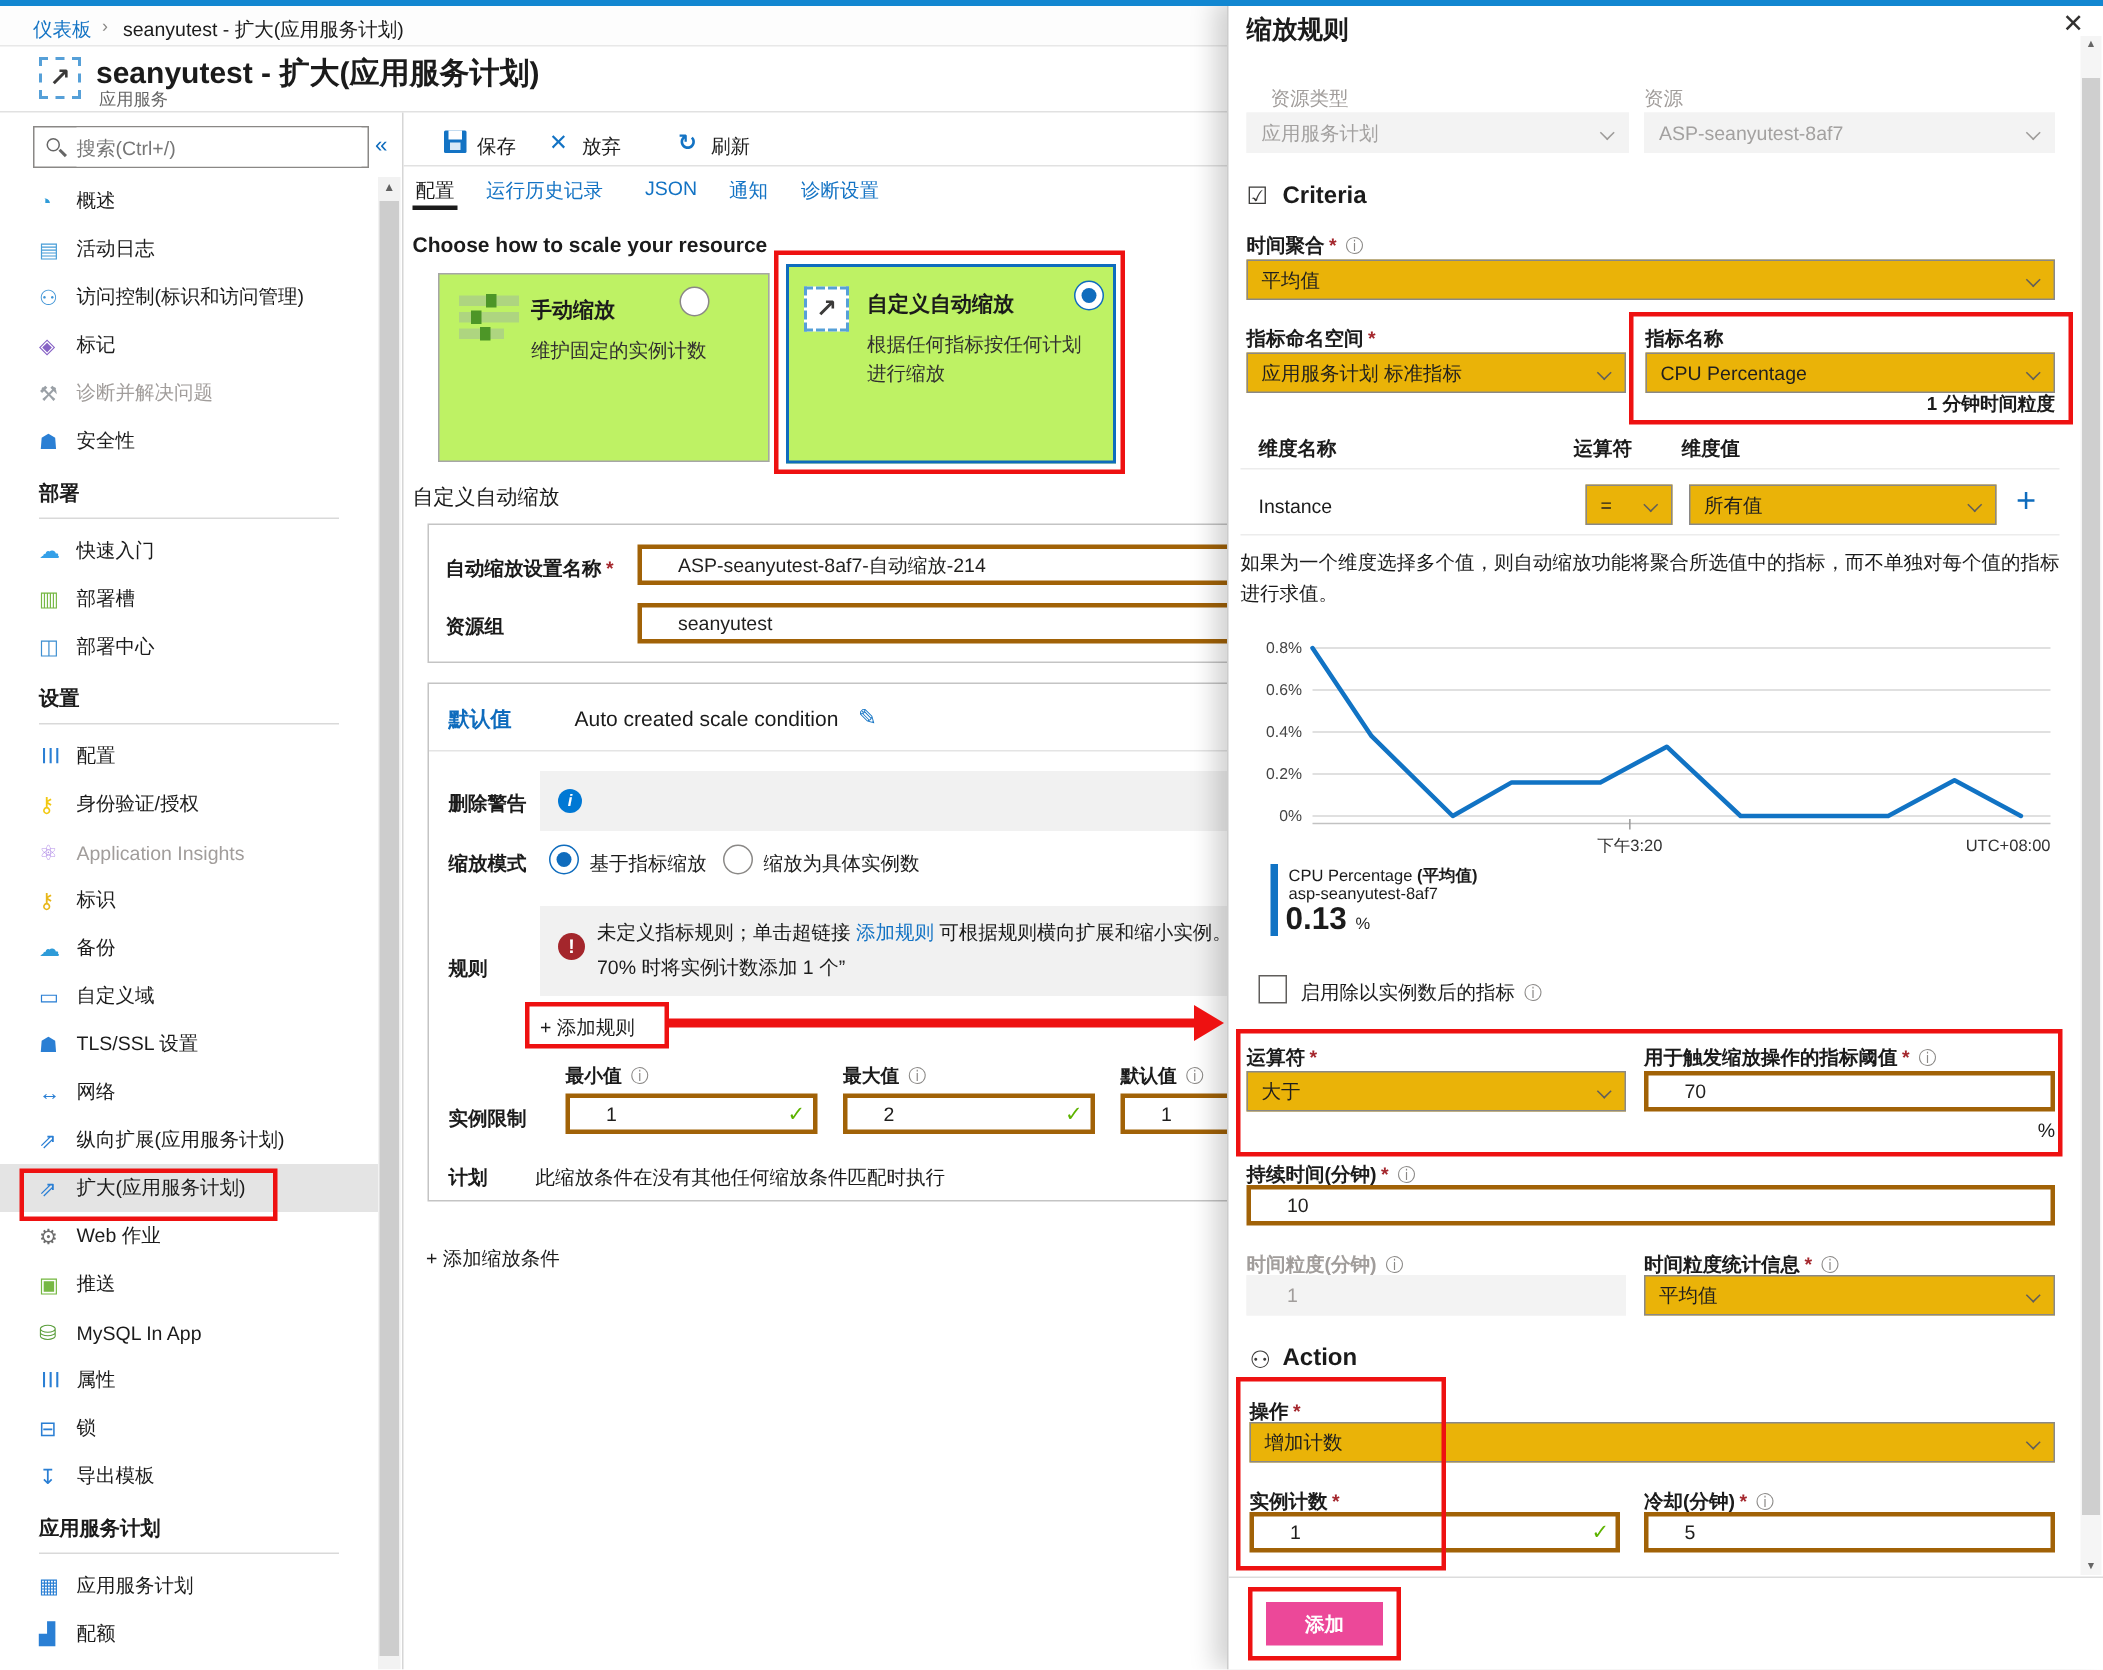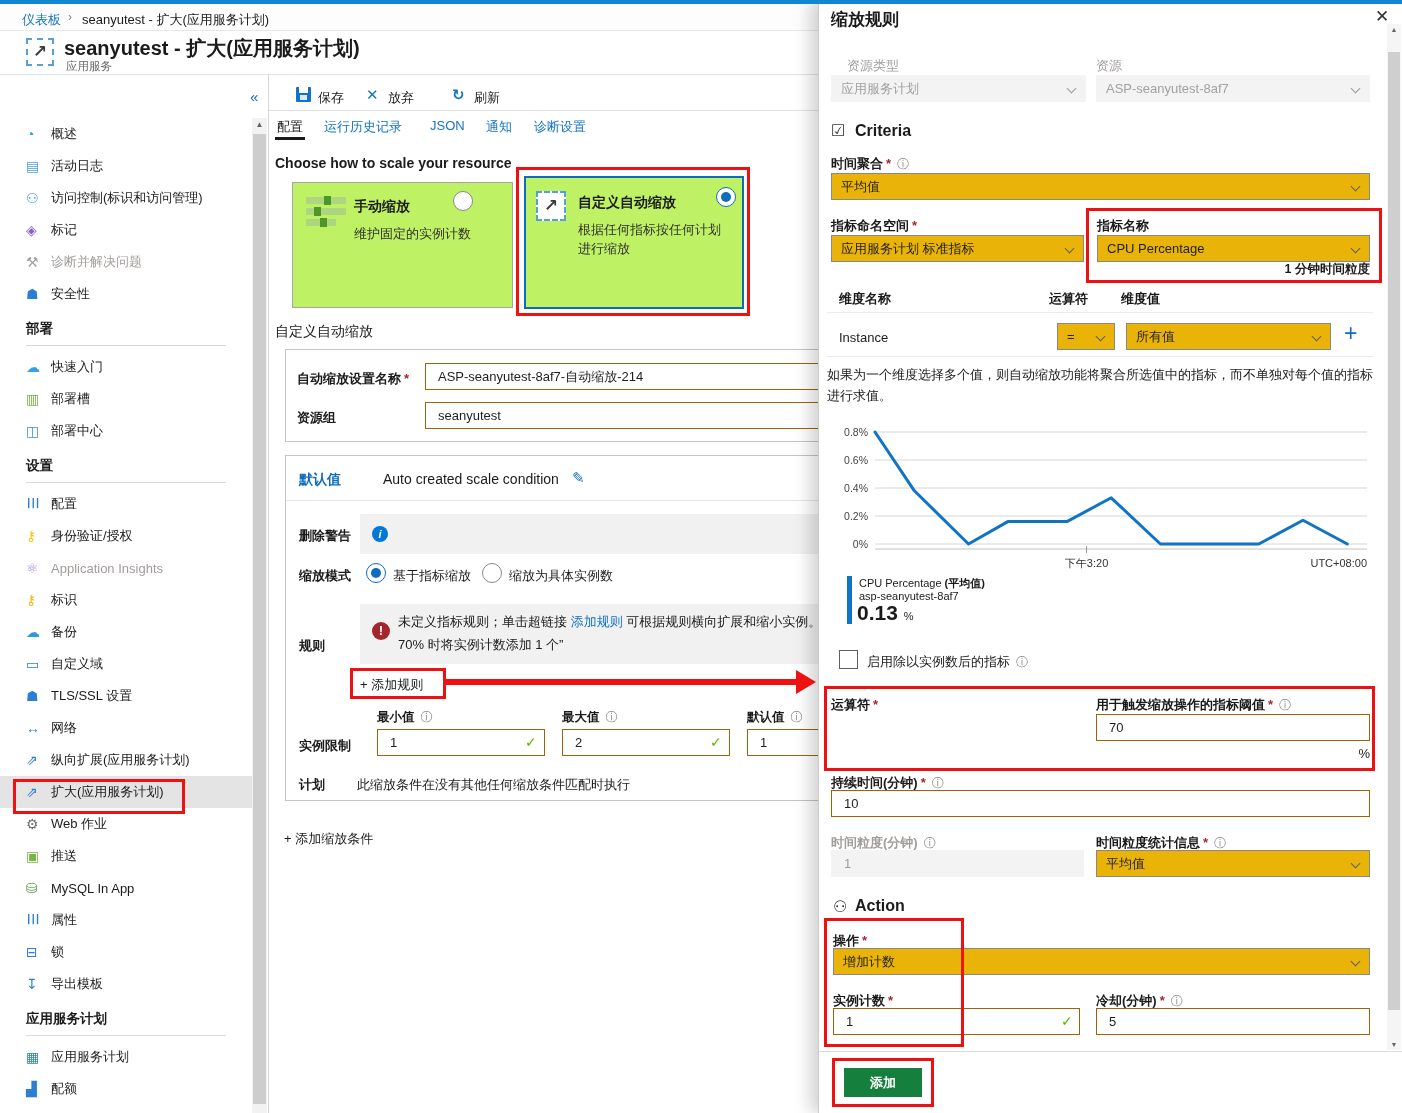--- a/index.html
+++ b/index.html
@@ -58,21 +58,21 @@
   .tab.active { color:#1b1b1b; }
   .tab.blue { color:#1373c4; }
   #tabUnderline { left:275px; top:137px; width:30px; height:3px; background:#1b1b1b; }
 
   
   .lbl { position:absolute; font-size:13px; font-weight:bold; color:#1b1b1b; white-space:nowrap; }
   .lbl.gray { color:#a19d9b; }
   .star::after { content:"*"; color:#a4262c; margin-left:3px; font-weight:bold; }
   .ico-i { display:inline-block; margin-left:6px; color:#8a8886; font-size:12px; font-weight:normal; }
   .ico-i::after { content:"ⓘ"; }
-  .inp { position:absolute; height:27px; border:1px solid #a16207; background:#fff; font-size:13px; font-family:inherit; color:#201f1e; padding:0 12px; outline:none; }
+  .inp { position:absolute; height:27px; border:3px solid #a16207; background:#fff; font-size:13px; font-family:inherit; color:#201f1e; padding:0 24px; outline:none; }
   .inp.dis { background:#f3f3f3; border-color:#f3f3f3; color:#a19d9b; }
   .dd { position:absolute; height:27px; border:1px solid #8a8886; background:#eab308; font-size:13px; color:#201f1e; line-height:25px; padding:0 24px 0 9px; cursor:pointer; white-space:nowrap; overflow:hidden; }
   .dd.dis { background:#f3f3f3; border-color:#f3f3f3; color:#a3a1a0; cursor:default; }
   .chev { position:absolute; right:10px; top:9px; width:7px; height:7px; border-right:1.5px solid #605e5c; border-bottom:1.5px solid #605e5c; transform:rotate(45deg); }
   .dd.dis .chev { border-color:#9d9b99; }
   .okchk { position:absolute; color:#5db300; font-size:14px; font-weight:bold; }
   .okchk::after { content:"✓"; }
   .radio { position:absolute; width:20px; height:20px; border:1px solid #8a8886; border-radius:50%; background:#fff; cursor:pointer; }
   .radio.on { border-color:#0f6cbd; }
   .radio.on::after { content:""; position:absolute; left:4px; top:4px; width:10px; height:10px; border-radius:50%; background:#0f6cbd; }
@@ -115,21 +115,21 @@
   .hr { position:absolute; height:1px; background:#ececec; }
   .plus { position:absolute; color:#0f6cbd; font-size:23px; font-weight:normal; cursor:pointer; }
   .plus::after { content:"+"; }
   #dimNote { left:8px; top:364px; width:548px; font-size:13px; line-height:21px; color:#1b1b1b; }
   #legendBar { left:28px; top:576px; width:5px; height:48px; }
   .leg1 { left:40px; top:576px; font-size:11px; position:absolute; }
   .leg2 { left:40px; top:590px; font-size:11px; position:absolute; color:#1b1b1b; }
   .legv { left:38px; top:601px; font-size:21px; font-weight:bold; position:absolute; }
   .legu { font-size:11px; font-weight:normal; }
   .pct-r { position:absolute; font-size:13px; text-align:right; }
-  #addBtn { position:absolute; left:25px; top:1068px; width:78px; height:29px; background:#15803d; color:#fff;
+  #addBtn { position:absolute; left:25px; top:1068px; width:78px; height:29px; background:#ec4899; color:#fff;
     font-size:13px; font-weight:bold; text-align:center; line-height:29px; cursor:pointer; }
 
   
   .anno { position:absolute; border:3px solid #ee1111; z-index:50; pointer-events:none; }
   #annoArrowLine { position:absolute; left:446px; top:679px; width:352px; height:6px; background:#ee1111; z-index:50; }
   #annoArrowHead { position:absolute; left:796px; top:670px; width:0; height:0; border-left:20px solid #ee1111;
     border-top:12px solid transparent; border-bottom:12px solid transparent; z-index:50; }
 
   .txt { position:absolute; font-size:13px; color:#1b1b1b; white-space:nowrap; }
   svg text { font-family:"Liberation Sans","DejaVu Sans",sans-serif; }
@@ -144,20 +144,24 @@
     <span class="crumb-link">仪表板</span>
     <span class="crumb-sep"></span>
     <span class="crumb-cur">seanyutest - 扩大(应用服务计划)</span>
   </div>
 
   <div id="hdrIcon" class="scaleout-ic abs">↗</div>
   <div id="hdrTitle" class="abs">seanyutest - 扩大(应用服务计划)</div>
   <div id="hdrSub" class="abs">应用服务</div>
   <div id="hdrDivider" class="abs"></div>
 
+  <div id="searchBox" class="abs">
+    <span class="mag"></span>
+    <input placeholder="搜索(Ctrl+/)" style="">
+  </div>
   <div id="collapseBtn" class="abs">«</div>
   <div id="sbScroll" class="abs">
     <span class="sb-up"></span>
     <div id="sbThumb"></div>
   </div>
   <div id="vDivider" class="abs"></div>
 
   <nav id="sideNav" class="abs">
       <div class="sb-item">
         <span class="sb-ic" style="color: rgb(46, 155, 216);">◔</span>
@@ -423,20 +427,21 @@
 
     <div id="legendBar" class="in" style="background: rgb(17, 115, 196);"></div>
     <span class="leg1"><span>CPU Percentage </span><b>(平均值)</b></span>
     <span class="leg2">asp-seanyutest-8af7</span>
     <span class="legv"><span>0.13</span> <span class="legu">%</span></span>
 
     <span class="cbox in" style="left:20px;top:650px;"></span>
     <span class="txt in" style="left:48px;top:653px;"><span>启用除以实例数后的指标</span><span class="ico-i"></span></span>
 
     <span class="lbl in" style="left:12px;top:696px;"><span>运算符</span><span class="star"></span></span>
+    <div class="dd in" style="left:12px;top:714px;width:253px;"><span>大于</span><span class="chev"></span></div>
     <span class="lbl in" style="left:277px;top:696px;"><span>用于触发缩放操作的指标阈值</span><span class="star"></span><span class="ico-i"></span></span>
     <input class="inp in" style="left: 277px; top: 714px; width: 274px;" value="70">
     <span class="pct-r in" style="left:277px;top:746px;width:274px;">%</span>
 
     <span class="lbl in" style="left:12px;top:774px;"><span>持续时间(分钟)</span><span class="star"></span><span class="ico-i"></span></span>
     <input class="inp in" style="left: 12px; top: 790px; width: 539px;" value="10">
 
     <span class="lbl gray in" style="left:12px;top:834px;"><span>时间粒度(分钟)</span><span class="ico-i"></span></span>
     <input class="inp dis in" style="left: 12px; top: 850px; width: 253px;" value="1">
     <span class="lbl in" style="left:277px;top:834px;"><span>时间粒度统计信息</span><span class="star"></span><span class="ico-i"></span></span>

